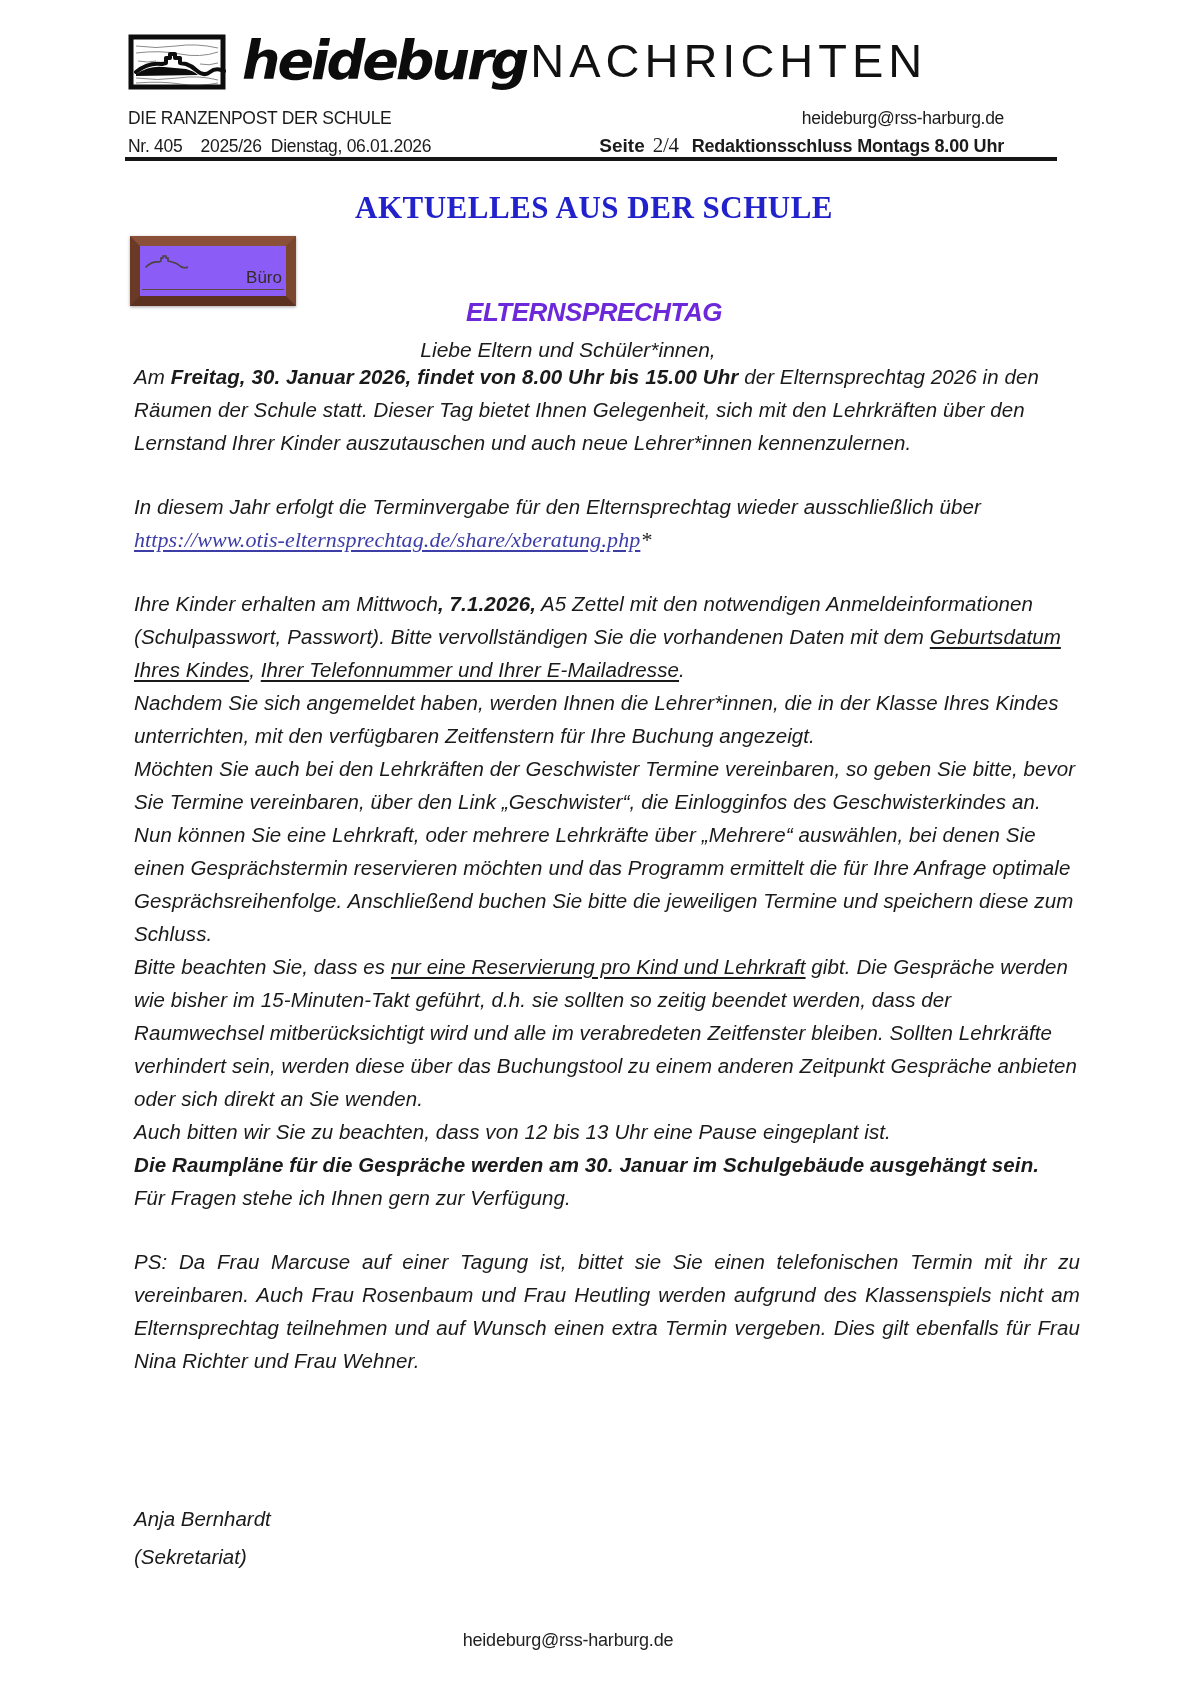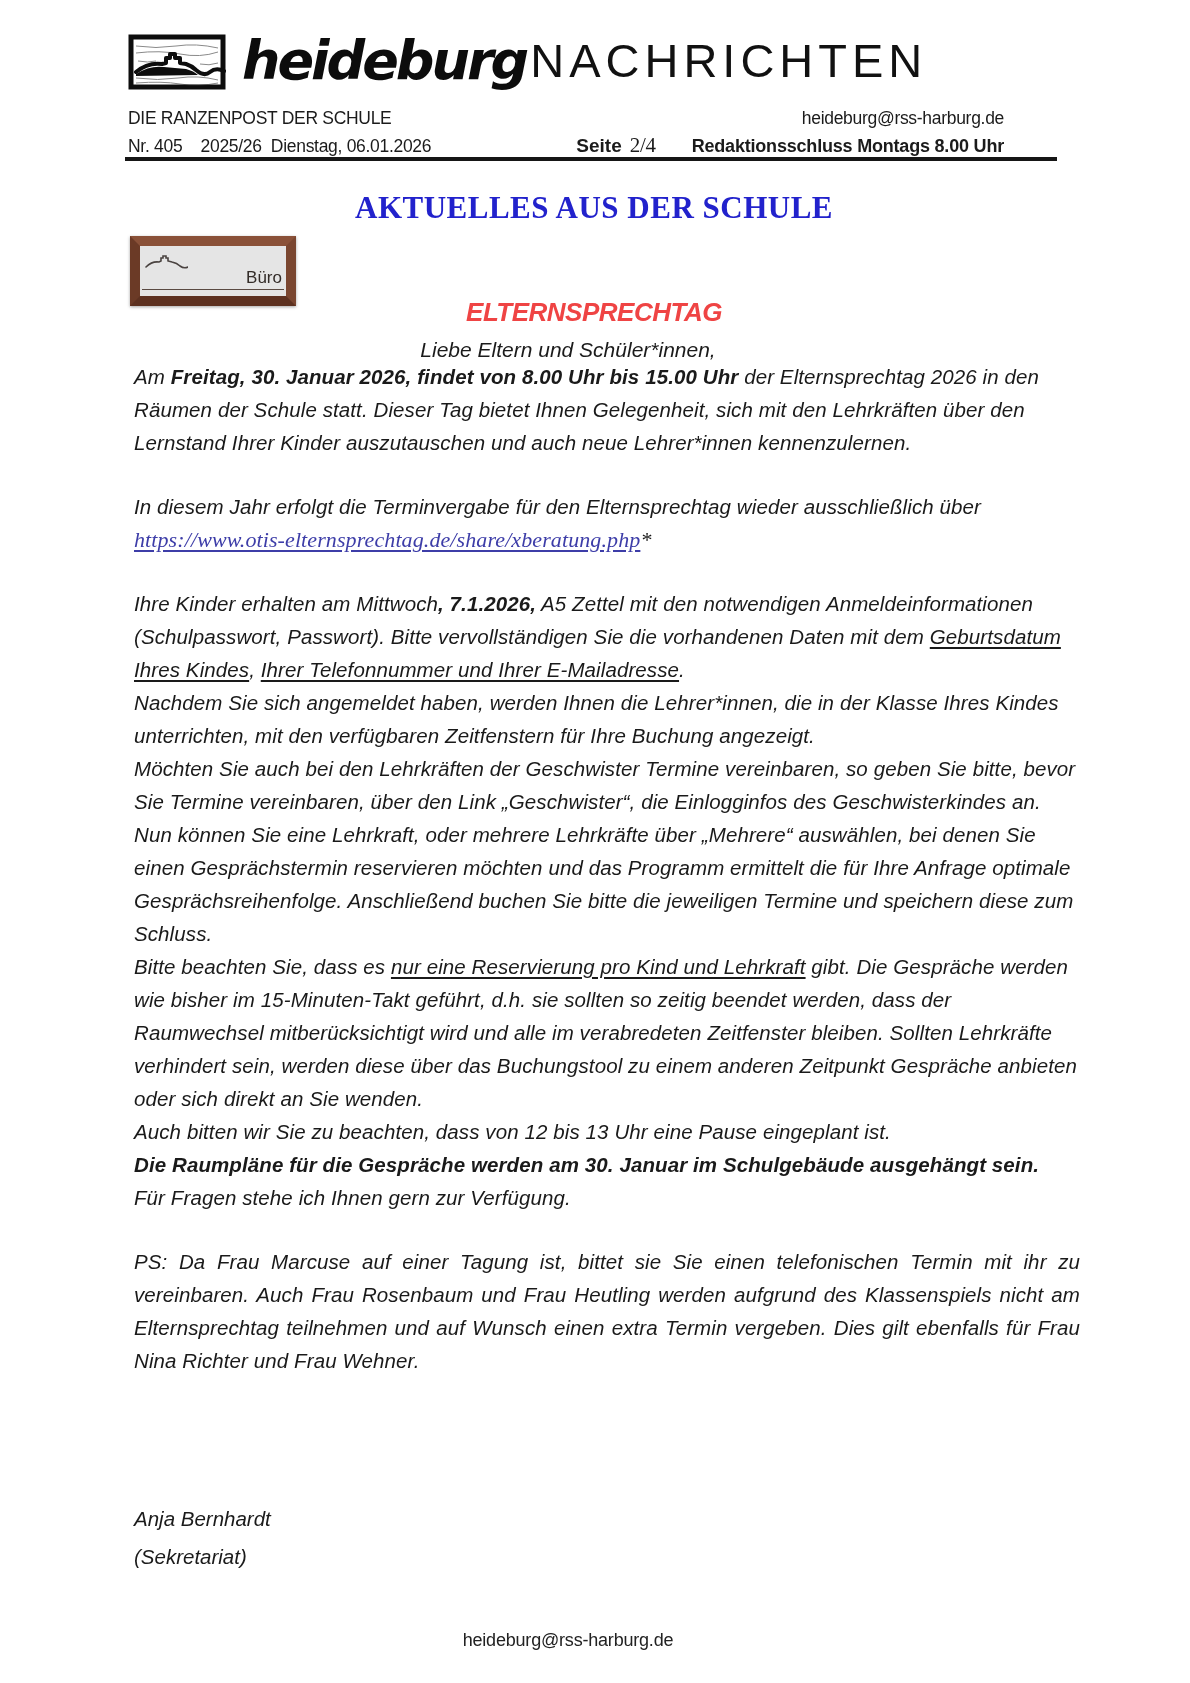--- a/index.html
+++ b/index.html
@@ -22,31 +22,31 @@
     font-size:47px;letter-spacing:5px;line-height:58px;color:#111;margin-left:4px;
   }
   .mast-row{display:flex;width:876px;font-size:17.5px;letter-spacing:-0.3px;}
   .mast-row1{margin-top:18px;}
   .mast-row2{margin-top:4px;align-items:baseline;}
   .mast-right{margin-left:auto;}
   .issue-line{white-space:pre;}
   .page-group{margin-left:auto;display:flex;align-items:baseline;}
   .page-label{font-weight:700;font-size:19px;letter-spacing:0;}
   .page-number{font-family:"Liberation Serif",serif;font-size:21px;margin-left:8px;}
-  .deadline{font-weight:700;font-size:18px;margin-left:36px;letter-spacing:-0.2px;}
+  .deadline{font-weight:700;font-size:18px;margin-left:13px;letter-spacing:-0.2px;}
   .rule{left:125px;top:157px;width:932px;height:4px;background:#161616;}
 
   
   .section-title{
     left:128px;top:190px;width:932px;text-align:center;
     font-family:"Liberation Serif",serif;font-weight:700;font-size:31px;
     letter-spacing:0.5px;color:#2222cc;
   }
   .photo-frame{
-    left:130px;top:236px;width:146px;height:50px;background:#e5e5e5;
+    left:130px;top:236px;width:146px;height:50px;background:#8b5cf6;
     border:10px solid #7a4630;
     border-top-color:#8a5138;border-left-color:#6b3a26;border-bottom-color:#5d3120;
     box-shadow:0 1px 3px rgba(0,0,0,0.35);
   }
   .photo-inner{position:relative;width:100%;height:100%;}
   .photo-line{position:absolute;left:2px;right:2px;bottom:6px;height:1px;background:#5a4a42;}
   .photo-label{
     position:absolute;right:4px;bottom:8px;font-size:17px;color:#332c28;
     font-family:"Liberation Sans",sans-serif;
   }
@@ -126,21 +126,21 @@
 <div class="abs photo-frame">
   <div class="photo-inner">
     <svg class="photo-squiggle" viewBox="0 0 44 22">
       <path d="M2 15 q6 -6 13 -5 l2 -1 0 -3 2 0 0 -2 3 0 0 2 2 0 0 3 4 1 q5 1 8 4 q4 3 8 1" fill="none" stroke="#4a4340" stroke-width="1.6" stroke-linecap="round"></path>
     </svg>
     <span class="photo-label">Büro</span>
     <div class="photo-line"></div>
   </div>
 </div>
 
-<div class="abs section-heading" style="color: #ef4444;">ELTERNSPRECHTAG</div>
+<div class="abs section-heading" style="color: #6d28d9;">ELTERNSPRECHTAG</div>
 <div class="abs section-greeting">Liebe Eltern und Schüler*innen,</div>
 
 <div class="abs body-text">
     <p class="para"><span>Am </span><span class="b">Freitag, 30. Januar 2026, findet von 8.00 Uhr bis 15.00 Uhr</span><span> der Elternsprechtag 2026 in den Räumen der Schule statt. Dieser Tag bietet Ihnen Gelegenheit, sich mit den Lehrkräften über den Lernstand Ihrer Kinder auszutauschen und auch neue Lehrer*innen kennenzulernen.</span></p>
     <p class="para gap"><span>In diesem Jahr erfolgt die Terminvergabe für den Elternsprechtag wieder ausschließlich über</span></p>
     <p class="para"><a href="#" class="doclink" style="color: rgb(61, 61, 168);">https://www.otis-elternsprechtag.de/share/xberatung.php</a><span class="asterisk">*</span></p>
     <p class="para gap"><span>Ihre Kinder erhalten am Mittwoch</span><span class="b">, 7.1.2026,</span><span> A5 Zettel mit den notwendigen Anmeldeinformationen (Schulpasswort, Passwort). Bitte vervollständigen Sie die vorhandenen Daten mit dem </span><span class="u">Geburtsdatum Ihres Kindes</span><span>, </span><span class="u">Ihrer Telefonnummer und Ihrer E-Mailadresse</span><span>.</span></p>
     <p class="para"><span>Nachdem Sie sich angemeldet haben, werden Ihnen die Lehrer*innen, die in der Klasse Ihres Kindes unterrichten, mit den verfügbaren Zeitfenstern für Ihre Buchung angezeigt.</span></p>
     <p class="para"><span>Möchten Sie auch bei den Lehrkräften der Geschwister Termine vereinbaren, so geben Sie bitte, bevor Sie Termine vereinbaren, über den Link „Geschwister“, die Einlogginfos des Geschwisterkindes an. Nun können Sie eine Lehrkraft, oder mehrere Lehrkräfte über „Mehrere“ auswählen, bei denen Sie einen Gesprächstermin reservieren möchten und das Programm ermittelt die für Ihre Anfrage optimale Gesprächsreihenfolge. Anschließend buchen Sie bitte die jeweiligen Termine und speichern diese zum Schluss.</span></p>
     <p class="para"><span>Bitte beachten Sie, dass es </span><span class="u">nur eine Reservierung pro Kind und Lehrkraft</span><span> gibt. Die Gespräche werden wie bisher im 15-Minuten-Takt geführt, d.h. sie sollten so zeitig beendet werden, dass der Raumwechsel mitberücksichtigt wird und alle im verabredeten Zeitfenster bleiben. Sollten Lehrkräfte verhindert sein, werden diese über das Buchungstool zu einem anderen Zeitpunkt Gespräche anbieten oder sich direkt an Sie wenden.</span></p>

